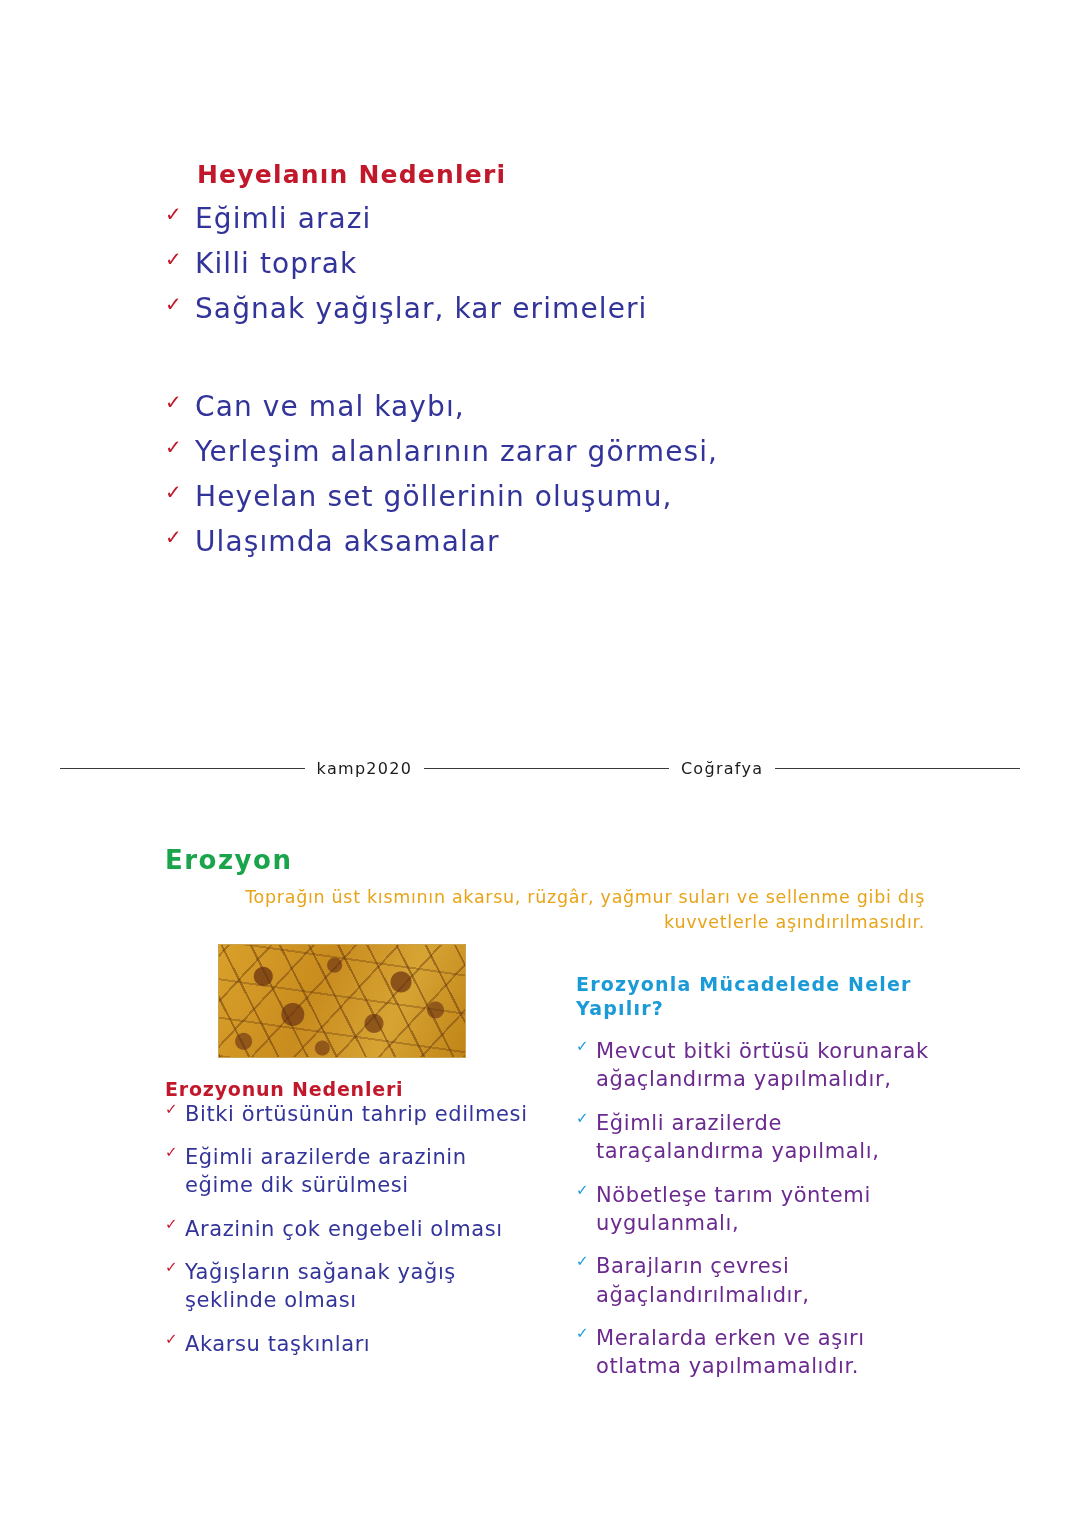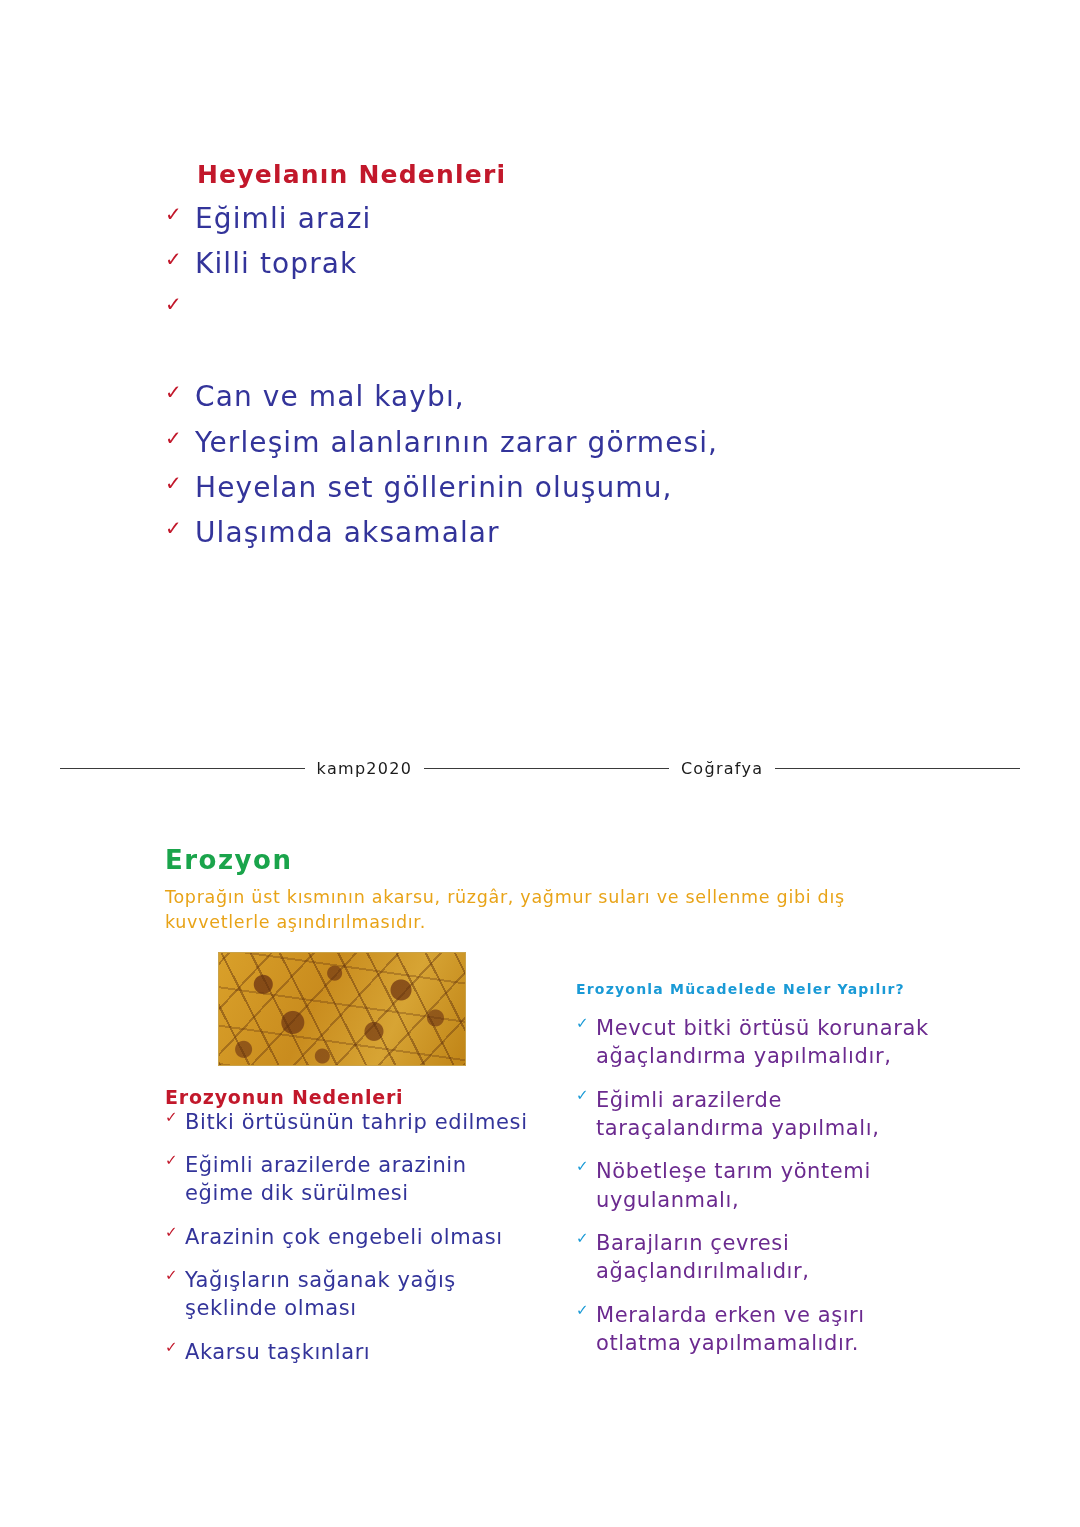--- a/index.html
+++ b/index.html
@@ -91,21 +91,22 @@
     font-weight: 700;
     letter-spacing: 1.5px;
     margin-bottom: 10px;
   }
   .def {
     color: #e8a317;
     font-size: 17.5px;
     letter-spacing: 0.7px;
     line-height: 1.45;
     width: 760px;
-    margin-bottom: 16px;
+    margin-bottom: 8px;
+    text-align: right;
   }
   .cols {
     display: flex;
     gap: 36px;
   }
   .colL { width: 375px; }
   .colR { width: 375px; padding-top: 28px; }
 
   .photo {
     width: 246px;
@@ -137,21 +138,21 @@
   }
 
   .sub-red {
     color: #c2182b;
     font-size: 19px;
     font-weight: 700;
     letter-spacing: 0.8px;
   }
   .sub-blue {
     color: #1a9ad6;
-    font-size: 14px;
+    font-size: 19px;
     font-weight: 700;
     letter-spacing: 1.2px;
     line-height: 1.3;
     margin-bottom: 16px;
   }
   .item {
     display: flex;
     align-items: flex-start;
     margin-bottom: 15px;
   }
@@ -196,20 +197,21 @@
     <div class="bullet-row">
       <span class="check">✓</span>
       <span class="btxt">Eğimli arazi</span>
     </div>
     <div class="bullet-row">
       <span class="check">✓</span>
       <span class="btxt">Killi toprak</span>
     </div>
     <div class="bullet-row">
       <span class="check">✓</span>
+      <span class="btxt">Sağnak yağışlar, kar erimeleri</span>
     </div>
 
     <div class="gap-block"></div>
 
 
     <div class="bullet-row">
       <span class="check">✓</span>
       <span class="btxt">Can ve mal kaybı,</span>
     </div>
     <div class="bullet-row">

